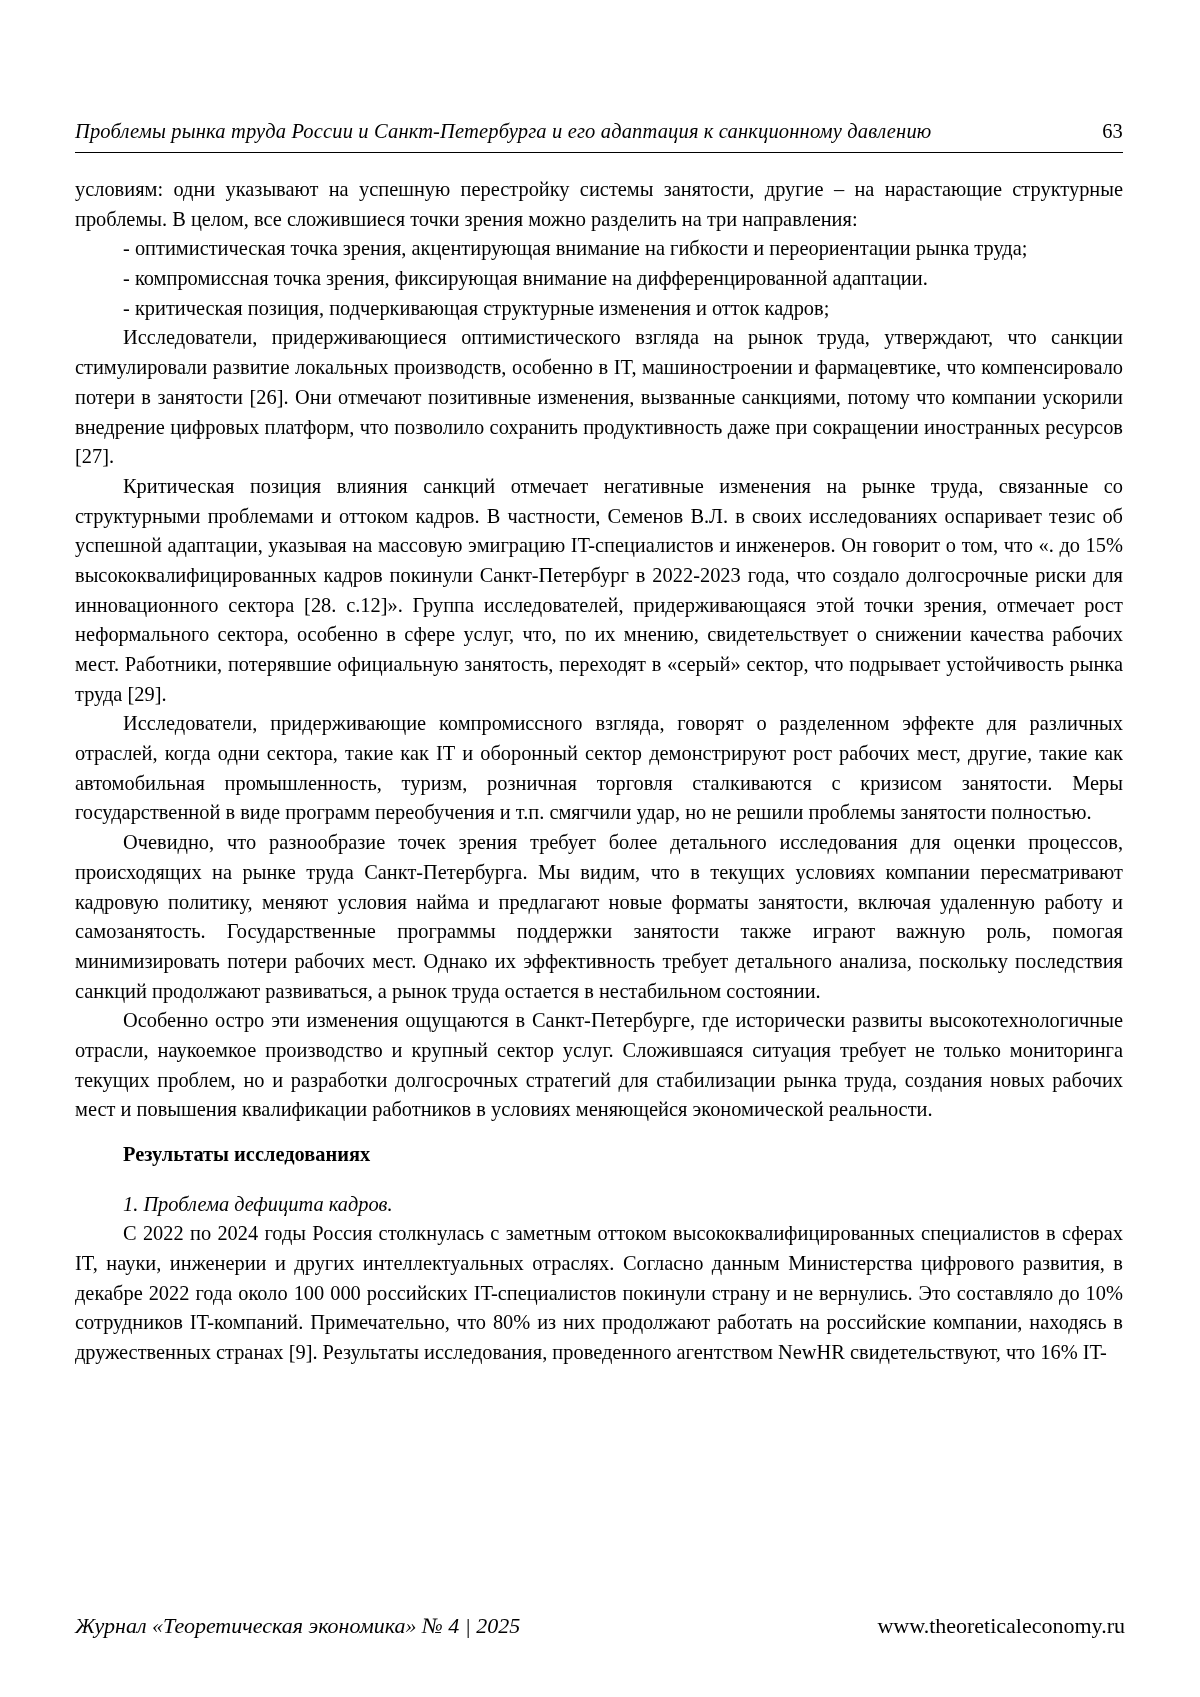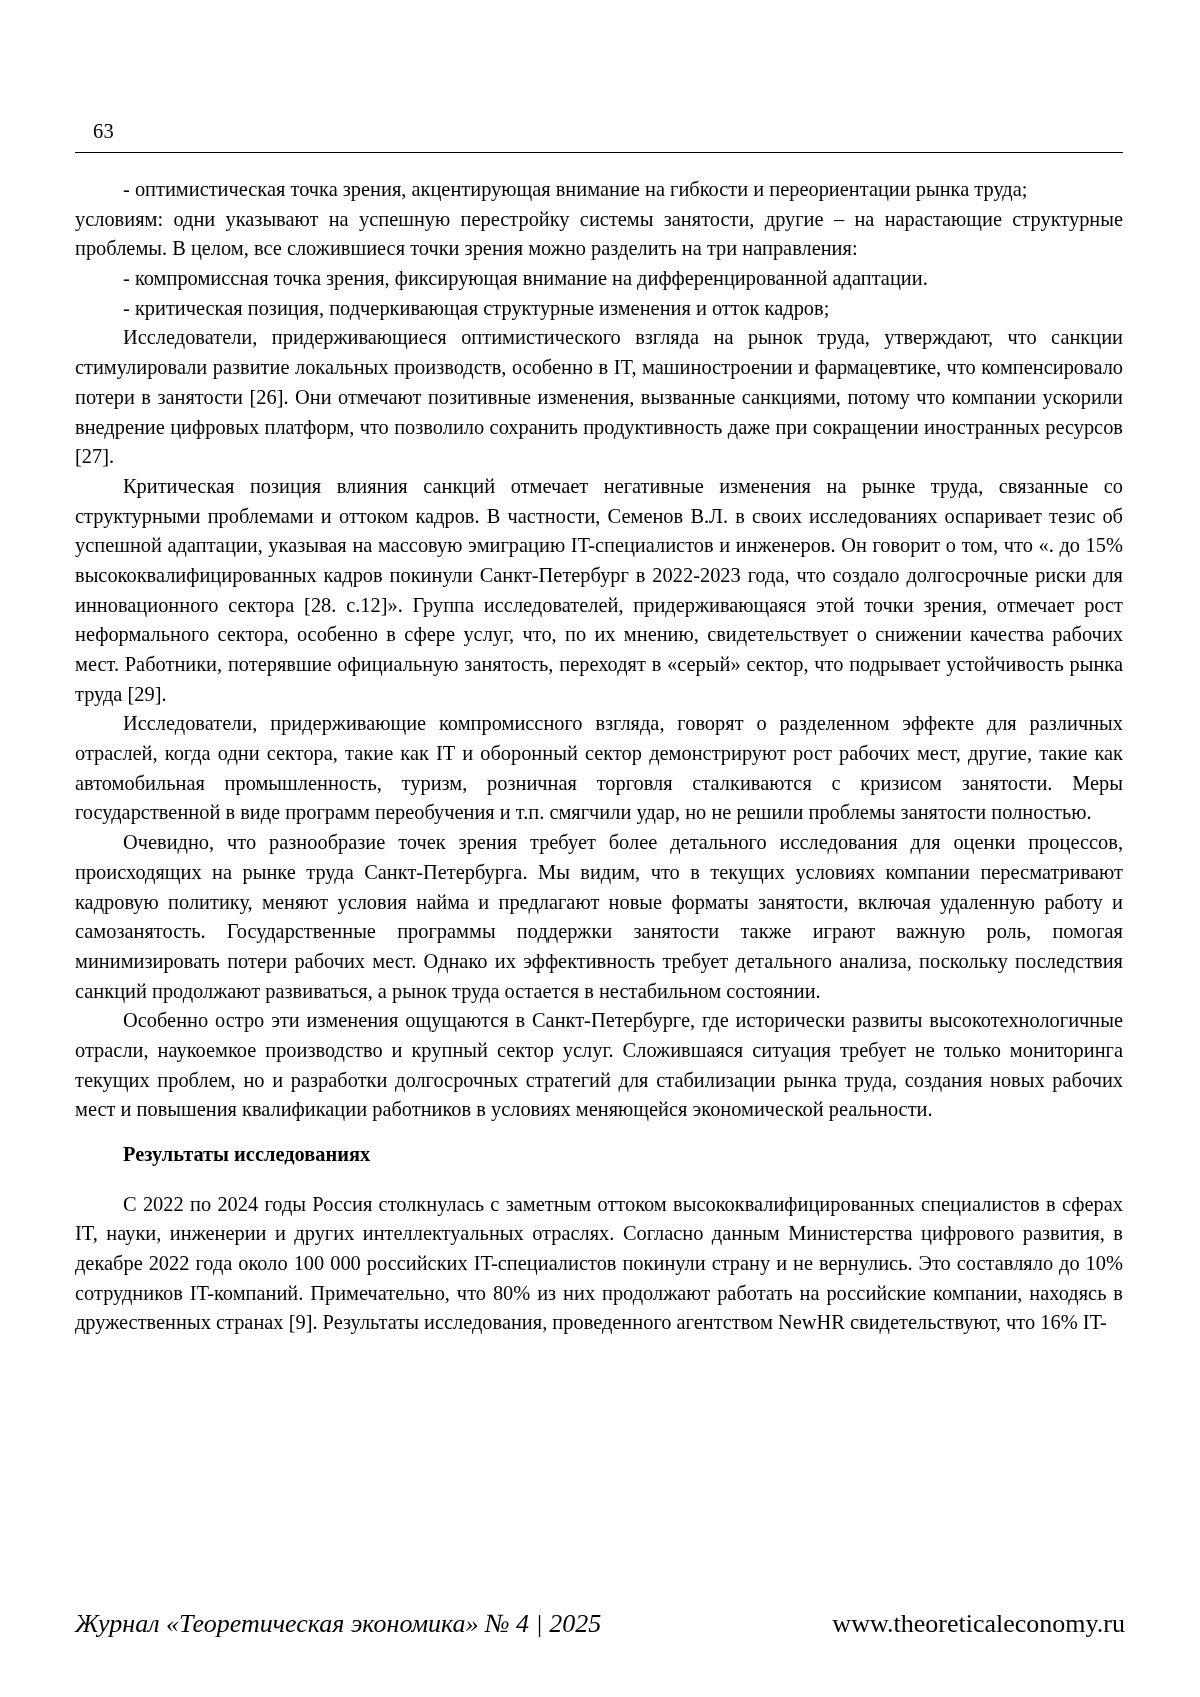--- a/index.html
+++ b/index.html
@@ -81,43 +81,44 @@
   .spacer-md { height: 15px; }
   .tight { letter-spacing: -0.15px; }
   .footer {
     position: absolute;
     left: 75px;
     right: 75px;
     bottom: 58px;
     display: flex;
     align-items: baseline;
     justify-content: space-between;
-    font-size: 26px;
+    font-size: 22px;
     font-style: italic;
   }
   .footer .f-right {
     font-style: normal;
   }
 </style>
 </head>
 <body>
 
 <div class="page">
 
   <div class="content">
 
     <div class="running-head">
+      <span class="rh-title">Проблемы рынка труда России и Санкт-Петербурга и его адаптация к санкционному давлению</span>
       <span class="rh-page">63</span>
     </div>
 
     <div class="body-text">
 
+      <p class="para no-indent">условиям: одни указывают на успешную перестройку системы занятости, другие – на нарастающие структурные проблемы. В целом, все сложившиеся точки зрения можно разделить на три направления:</p>
+
       <p class="para dash">- оптимистическая точка зрения, акцентирующая внимание на гибкости и переориентации рынка труда;</p>
-
-      <p class="para no-indent">условиям: одни указывают на успешную перестройку системы занятости, другие – на нарастающие структурные проблемы. В целом, все сложившиеся точки зрения можно разделить на три направления:</p>
 
       <p class="para dash">- компромиссная точка зрения, фиксирующая внимание на дифференцированной адаптации.</p>
 
       <p class="para dash">- критическая позиция, подчеркивающая структурные изменения и отток кадров;</p>
 
       <p class="para">Исследователи, придерживающиеся оптимистического взгляда на рынок труда, утверждают, что санкции стимулировали развитие локальных производств, особенно в IT, машиностроении и фармацевтике, что компенсировало потери в занятости [26]. Они отмечают позитивные изменения, вызванные санкциями, потому что компании ускорили внедрение цифровых платформ, что позволило сохранить продуктивность даже при сокращении иностранных ресурсов [27].</p>
 
       <p class="para">Критическая позиция влияния санкций отмечает негативные изменения на рынке труда, связанные со структурными проблемами и оттоком кадров. В частности, Семенов В.Л. в своих исследованиях оспаривает тезис об успешной адаптации, указывая на массовую эмиграцию IT-специалистов и инженеров. Он говорит о том, что «. до 15% высококвалифицированных кадров покинули Санкт-Петербург в 2022-2023 года, что создало долгосрочные риски для инновационного сектора [28. с.12]». Группа исследователей, придерживающаяся этой точки зрения, отмечает рост неформального сектора, особенно в сфере услуг, что, по их мнению, свидетельствует о снижении качества рабочих мест. Работники, потерявшие официальную занятость, переходят в «серый» сектор, что подрывает устойчивость рынка труда [29].</p>
 
       <p class="para">Исследователи, придерживающие компромиссного взгляда, говорят о разделенном эффекте для различных отраслей, когда одни сектора, такие как IT и оборонный сектор демонстрируют рост рабочих мест, другие, такие как автомобильная промышленность, туризм, розничная торговля сталкиваются с кризисом занятости. Меры государственной в виде программ переобучения и т.п. смягчили удар, но не решили проблемы занятости полностью.</p>
@@ -128,20 +129,21 @@
 
       <div class="spacer-md"></div>
 
       <p class="subhead">Результаты исследованиях</p>
 
       <div class="spacer-sm"></div>
 
 
       <div class="spacer-sm"></div>
 
+      <p class="italic-head">1. Проблема дефицита кадров.</p>
 
       <p class="para">С 2022 по 2024 годы Россия столкнулась с заметным оттоком высококвалифицированных специалистов в сферах IT, науки, инженерии и других интеллектуальных отраслях. Согласно данным Министерства цифрового развития, в декабре 2022 года около 100 000 российских IT-специалистов покинули страну и не вернулись. Это составляло до 10% сотрудников IT-компаний. Примечательно, что 80% из них продолжают работать на российские компании, находясь в дружественных странах [9]. Результаты исследования, проведенного агентством NewHR свидетельствуют, что 16% IT-</p>
 
     </div>
   </div>
 
   <div class="footer">
     <span class="f-left">Журнал «Теоретическая экономика» № 4 | 2025</span>
     <span class="f-right">www.theoreticaleconomy.ru</span>
   </div>

